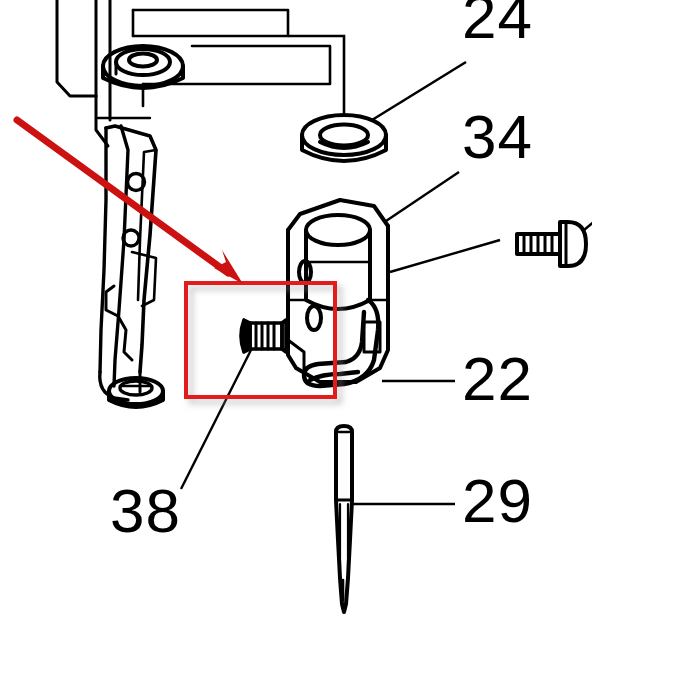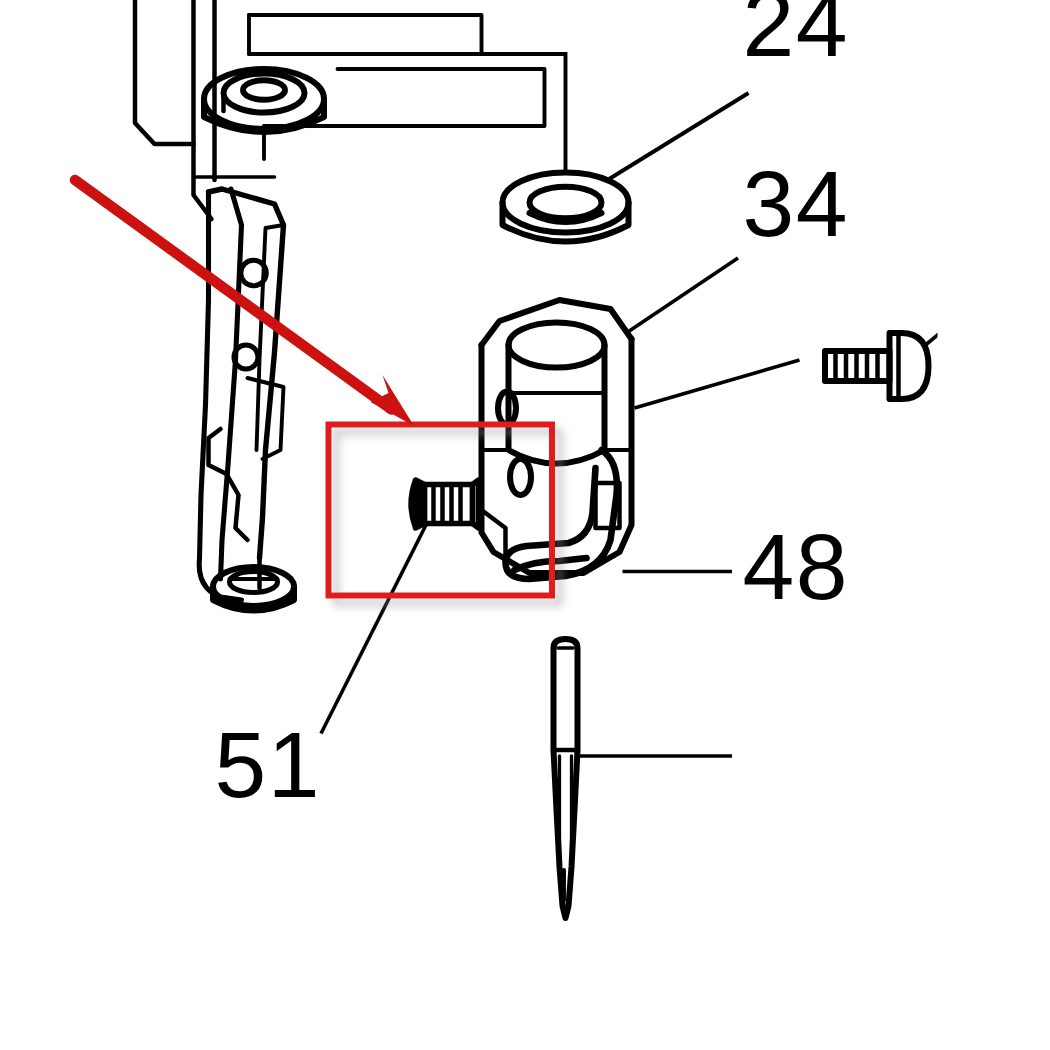--- a/index.html
+++ b/index.html
@@ -9,21 +9,20 @@
   }
   body {
     font-family: "Liberation Sans", sans-serif;
   }
   #diagram-root {
     position: relative;
     width: 592px;
     height: 700px;
     background: #ffffff;
     overflow: hidden;
-    margin-left: 33px;
   }
   #diagram-svg {
     position: absolute;
     left: 0;
     top: 0;
     width: 700px;
     height: 700px;
     display: block;
   }
   .callout-label {
@@ -188,18 +187,19 @@
     </g>
 
   </svg>
 
   <div class="callout-label lbl-big" style="left:462px; top:-14px;">24</div>
 
   <div class="callout-label lbl-big" style="left:462px; top:106px;">34</div>
 
   <div class="callout-label lbl-big" style="left:656px; top:106px;">27</div>
 
-  <div class="callout-label lbl-big" style="left:462px; top:348px;">48</div>
-
-  <div class="callout-label lbl-big" style="left:110px; top:480px;">51</div>
-
+  <div class="callout-label lbl-big" style="left:462px; top:348px;">22</div>
+
+  <div class="callout-label lbl-big" style="left:110px; top:480px;">38</div>
+
+  <div class="callout-label lbl-big" style="left:462px; top:470px;">29</div>
 
 </div>
 
 </body></html>

